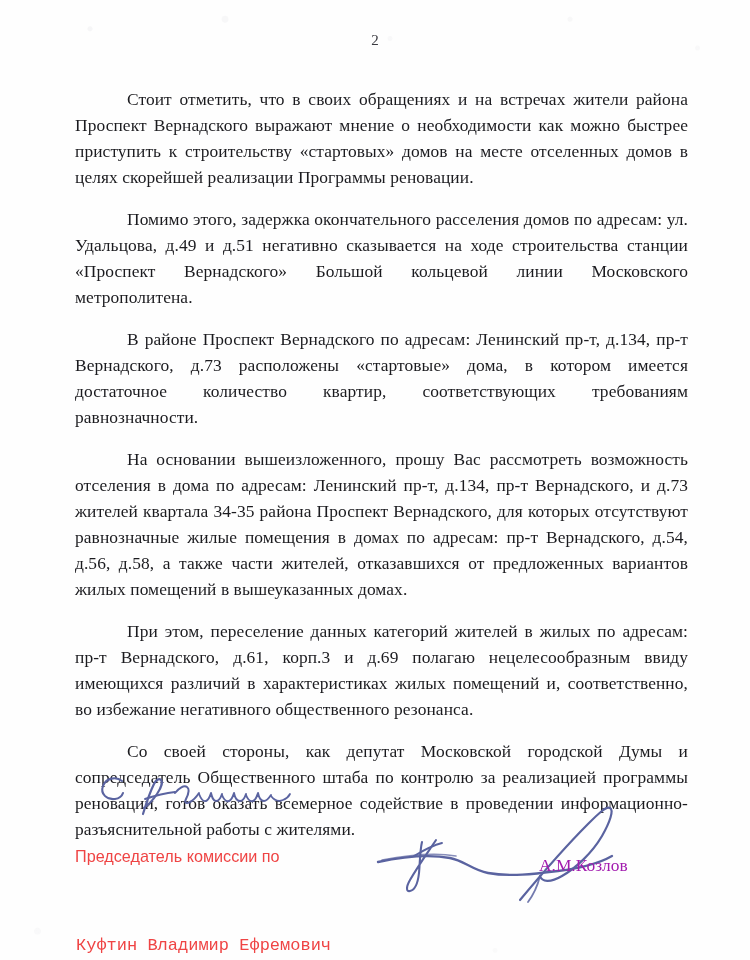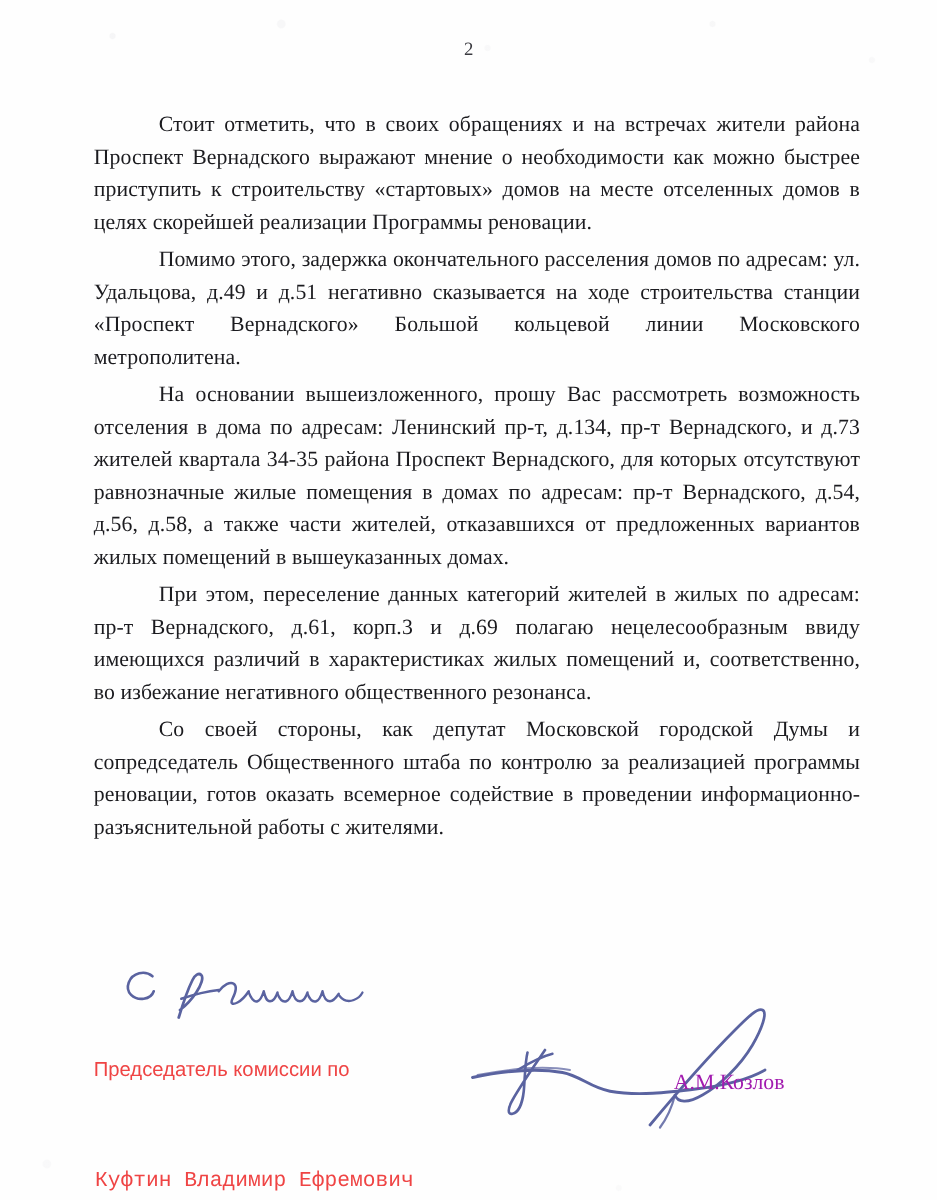--- a/index.html
+++ b/index.html
@@ -51,21 +51,21 @@
   }
   .para {
     margin: 0 0 0 0;
     text-indent: 52px;
     text-align: justify;
     font-size: 17.4px;
     line-height: 26px;
     letter-spacing: .005em;
     color: #1b1b1f;
   }
-  .para + .para { margin-top: 4px; }
+  .para + .para { margin-top: 16px; }
 
   
   #closing-block {
     position: absolute;
     left: 75px;
     top: 806px;
     width: 300px;
     font-family: "Liberation Sans", "DejaVu Sans", sans-serif;
     font-size: 16.2px;
     line-height: 22px;
@@ -117,20 +117,21 @@
 
 <div id="page">
 
   <div id="scan-noise"></div>
 
   <div id="page-number">2</div>
 
   <div id="body-text">
     <p class="para">Стоит отметить, что в своих обращениях и на встречах жители района Проспект Вернадского выражают мнение о необходимости как можно быстрее приступить к строительству «стартовых» домов на месте отселенных домов в целях скорейшей реализации Программы реновации.</p>
     <p class="para">Помимо этого, задержка окончательного расселения домов по адресам: ул. Удальцова, д.49 и д.51 негативно сказывается на ходе строительства станции «Проспект Вернадского» Большой кольцевой линии Московского метрополитена.</p>
+    <p class="para">В районе Проспект Вернадского по адресам: Ленинский пр-т, д.134, пр-т Вернадского, д.73 расположены «стартовые» дома, в котором имеется достаточное количество квартир, соответствующих требованиям равнозначности.</p>
     <p class="para">На основании вышеизложенного, прошу Вас рассмотреть возможность отселения в дома по адресам: Ленинский пр-т, д.134, пр-т Вернадского, и д.73 жителей квартала 34-35 района Проспект Вернадского, для которых отсутствуют равнозначные жилые помещения в домах по адресам: пр-т Вернадского, д.54, д.56, д.58, а также части жителей, отказавшихся от предложенных вариантов жилых помещений в вышеуказанных домах.</p>
     <p class="para">При этом, переселение данных категорий жителей в жилых по адресам: пр-т Вернадского, д.61, корп.3 и д.69 полагаю нецелесообразным ввиду имеющихся различий в характеристиках жилых помещений и, соответственно, во избежание негативного общественного резонанса.</p>
     <p class="para">Со своей стороны, как депутат Московской городской Думы и сопредседатель Общественного штаба по контролю за реализацией программы реновации, готов оказать всемерное содействие в проведении информационно-разъяснительной работы с жителями.</p>
   </div>
 
   <svg id="handwritten-greeting" viewBox="0 0 210 44" aria-label="С уважением">
     <g fill="none" stroke="#5a63a0" stroke-linecap="round" stroke-linejoin="round">
       <path d="M26 9 C20 4, 10 6, 7 14 C4 22, 11 28, 19 27 C23 26.5, 26 24, 27 21" stroke-width="2.1"></path>
       <path d="M47 42 C50 32, 54 20, 58 12 C60 8, 63 6, 65 8 C67 10, 65 16, 61 22
                C57 28, 52 33, 48 36" stroke-width="2.2"></path>

